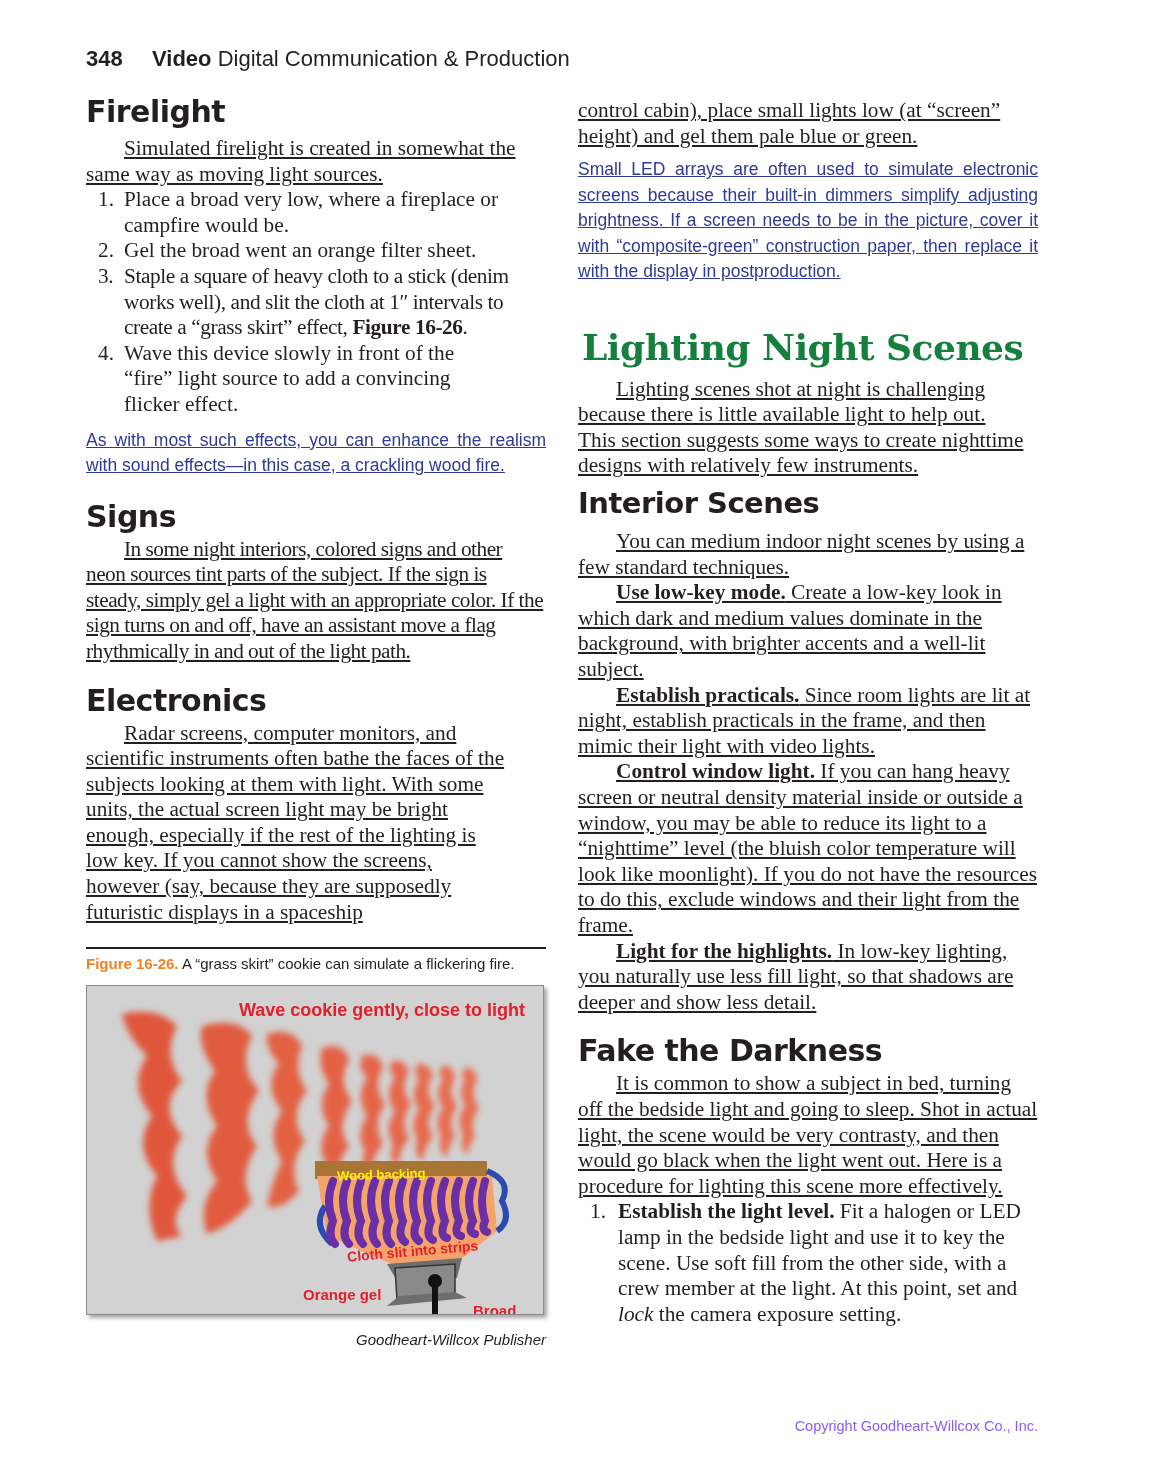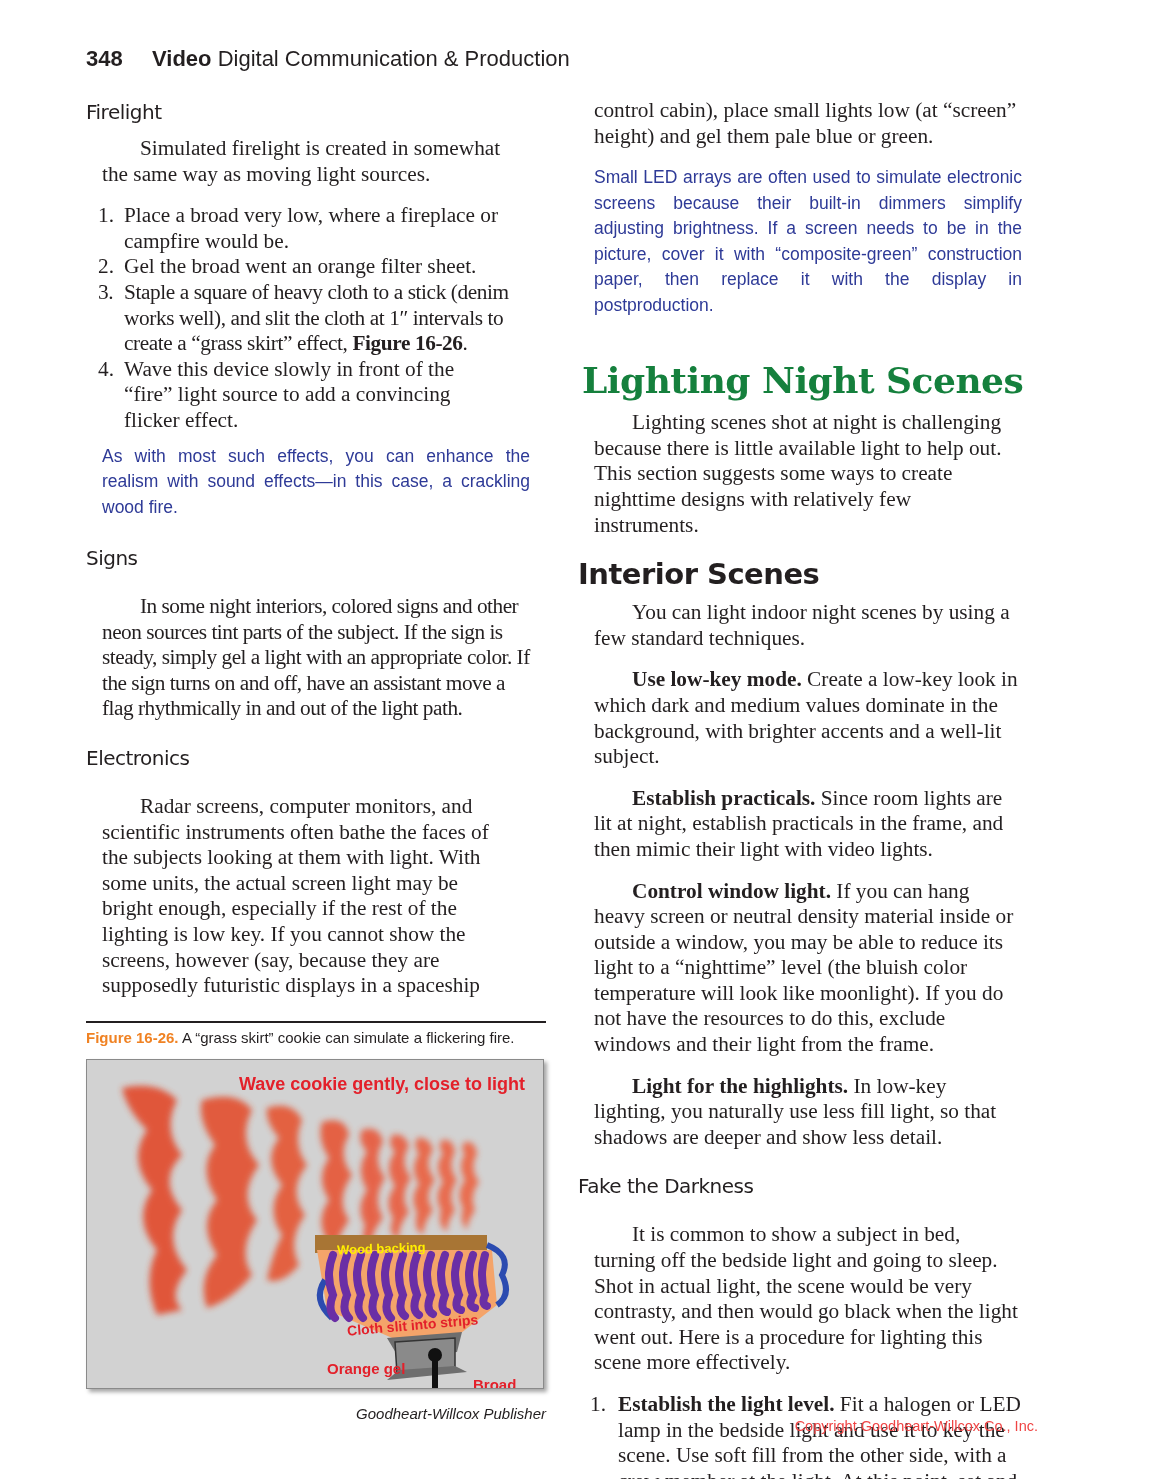--- a/index.html
+++ b/index.html
@@ -3,38 +3,38 @@
 <meta charset="utf-8">
 <style>
   html, body { margin: 0; padding: 0; background: #ffffff; }
   body { width: 1156px; height: 1479px; position: relative; overflow: hidden; color: #231f20; }
   .running-head { position: absolute; left: 86px; top: 46px; font-family: "Liberation Sans", sans-serif; font-size: 22px; color: #231f20; }
   .running-head .pg { font-weight: bold; display: inline-block; width: 66px; }
   .running-head .book-bold { font-weight: bold; }
   .col { position: absolute; top: 92px; width: 460px; font-family: "Liberation Serif", serif; font-size: 21.3px; line-height: 25.6px; }
   .col-left { left: 86px; }
   .col-right { left: 578px; }
-  h2.sub { font-family: "DejaVu Sans", sans-serif; font-weight: normal; font-size: 20px; margin: 0; line-height: 40px; letter-spacing: -0.5px; }
+  h2.sub { font-family: "DejaVu Sans", sans-serif; font-weight: bold; font-size: 30px; margin: 0; line-height: 40px; letter-spacing: -0.5px; }
   h2.sub.bold { font-weight: bold; font-size: 29px; }
   h1.main { font-family: "DejaVu Serif", serif; font-weight: bold; color: #15803d; font-size: 36px; line-height: 44px; margin: 4px; letter-spacing: -0.5px; }
-  p { margin: 16px; }
+  p { margin: 0; text-decoration: underline; }
   p.indent { text-indent: 38px; }
   ol.steps { margin: 0; padding: 0; list-style: none; }
   ol.steps li { position: relative; padding-left: 38px; }
   ol.steps li .num { position: absolute; left: 12px; top: 0; }
   .note { font-family: "Liberation Sans", sans-serif; color: #2e3a97; font-size: 17.5px; line-height: 25.5px; text-align: justify; }
   .fig-rule { border-top: 2px solid #231f20; margin-top: 8px; }
   .fig-caption { font-family: "Liberation Sans", sans-serif; font-size: 15px; line-height: 22px; margin-top: 4px; }
   .fig-caption .fig-label { color: #f08223; font-weight: bold; }
   .figure-box { position: relative; width: 456px; height: 328px; margin-top: 10px; background: #d2d2d2; border: 1px solid #8a8a8a; box-shadow: 3px 3px 4px rgba(0,0,0,0.35); overflow: hidden; }
   .figure-box svg { position: absolute; left: 0; top: 0; }
   .fig-title { position: absolute; right: 18px; top: 12px; font-family: "Liberation Sans", sans-serif; font-weight: bold; font-size: 18px; color: #e3202a; }
   .fig-lbl { position: absolute; font-family: "Liberation Sans", sans-serif; font-weight: bold; color: #e3202a; font-size: 15px; }
   .credit { font-family: "Liberation Sans", sans-serif; font-style: italic; font-size: 15px; text-align: right; margin-top: 12px; width: 460px; }
-  .copyright { position: absolute; right: 118px; top: 1418px; font-family: "Liberation Sans", sans-serif; font-size: 14.5px; color: #ef4444; }
+  .copyright { position: absolute; right: 118px; top: 1418px; font-family: "Liberation Sans", sans-serif; font-size: 14.5px; color: #8b5cf6; }
 </style>
 </head>
 <body>
 
 <div class="running-head">
   <span class="pg">348</span><span class="book-bold">Video</span><span> Digital Communication &amp; Production</span>
 </div>
 
 <div class="col col-left">
   <h2 class="sub">Firelight</h2>
@@ -102,35 +102,35 @@
 
       <polygon points="300,278 375,272 370,292 312,298" fill="#6e6e6e"></polygon>
       <polygon points="308,282 368,278 368,310 310,314" fill="#8a8a8a" stroke="#333" stroke-width="1.5"></polygon>
       <polygon points="300,320 312,310 368,306 380,312" fill="#6e6e6e"></polygon>
       <circle cx="348" cy="295" r="7" fill="#111"></circle>
       <rect x="345" y="295" width="6" height="40" fill="#111"></rect>
     </svg>
     <div class="fig-title">Wave cookie gently, close to light</div>
     <div class="fig-lbl" style="left:250px;top:176px;color:#ffee00;font-size:13px;transform:rotate(-2deg)">Wood backing</div>
     <div class="fig-lbl" style="left:260px;top:253px;font-size:14px;transform:rotate(-5deg)">Cloth slit into strips</div>
-    <div class="fig-lbl" style="left:240px;top:296px">Orange gel</div>
+    <div class="fig-lbl" style="left:216px;top:296px">Orange gel</div>
     <div class="fig-lbl" style="left:386px;top:312px">Broad</div>
   </div>
   <div class="credit">Goodheart-Willcox Publisher</div>
 </div>
 
 <div class="col col-right">
   <p style="margin-top:6px">control cabin), place small lights low (at “screen” height) and gel them pale blue or green.</p>
   <p class="note" style="margin-top:8px">Small LED arrays are often used to simulate electronic screens because their built-in dimmers simplify adjusting brightness. If a screen needs to be in the picture, cover it with “composite-green” construction paper, then replace it with the display in postproduction.</p>
 
   <h1 class="main" style="margin-top:40px">Lighting Night Scenes</h1>
   <p class="indent" style="margin-top:8px;padding-right:10px">Lighting scenes shot at night is challenging because there is little available light to help out. This section suggests some ways to create nighttime designs with relatively few instruments.</p>
 
   <h2 class="sub bold" style="margin-top:4px">Interior Scenes</h2>
-  <p class="indent" style="margin-top:6px">You can light indoor night scenes by using a few standard techniques.</p>
+  <p class="indent" style="margin-top:6px">You can medium indoor night scenes by using a few standard techniques.</p>
   <p class="indent"><b>Use low-key mode.</b><span> Create a low-key look in which dark and medium values dominate in the background, with brighter accents and a well-lit subject.</span></p>
   <p class="indent"><b>Establish practicals.</b><span> Since room lights are lit at night, establish practicals in the frame, and then mimic their light with video lights.</span></p>
   <p class="indent"><b>Control window light.</b><span> If you can hang heavy screen or neutral density material inside or outside a window, you may be able to reduce its light to a “nighttime” level (the bluish color temperature will look like moonlight). If you do not have the resources to do this, exclude windows and their light from the frame.</span></p>
   <p class="indent"><b>Light for the highlights.</b><span> In low-key lighting, you naturally use less fill light, so that shadows are deeper and show less detail.</span></p>
 
   <h2 class="sub" style="margin-top:16px">Fake the Darkness</h2>
   <p class="indent">It is common to show a subject in bed, turning off the bedside light and going to sleep. Shot in actual light, the scene would be very contrasty, and then would go black when the light went out. Here is a procedure for lighting this scene more effectively.</p>
   <ol class="steps">
     <li style="padding-left:40px"><span class="num">1.</span><b>Establish the light level.</b><span> Fit a halogen or LED lamp in the bedside light and use it to key the scene. Use soft fill from the other side, with a crew member at the light. At this point, set and </span><i>lock</i><span> the camera exposure setting.</span></li>
   </ol>

